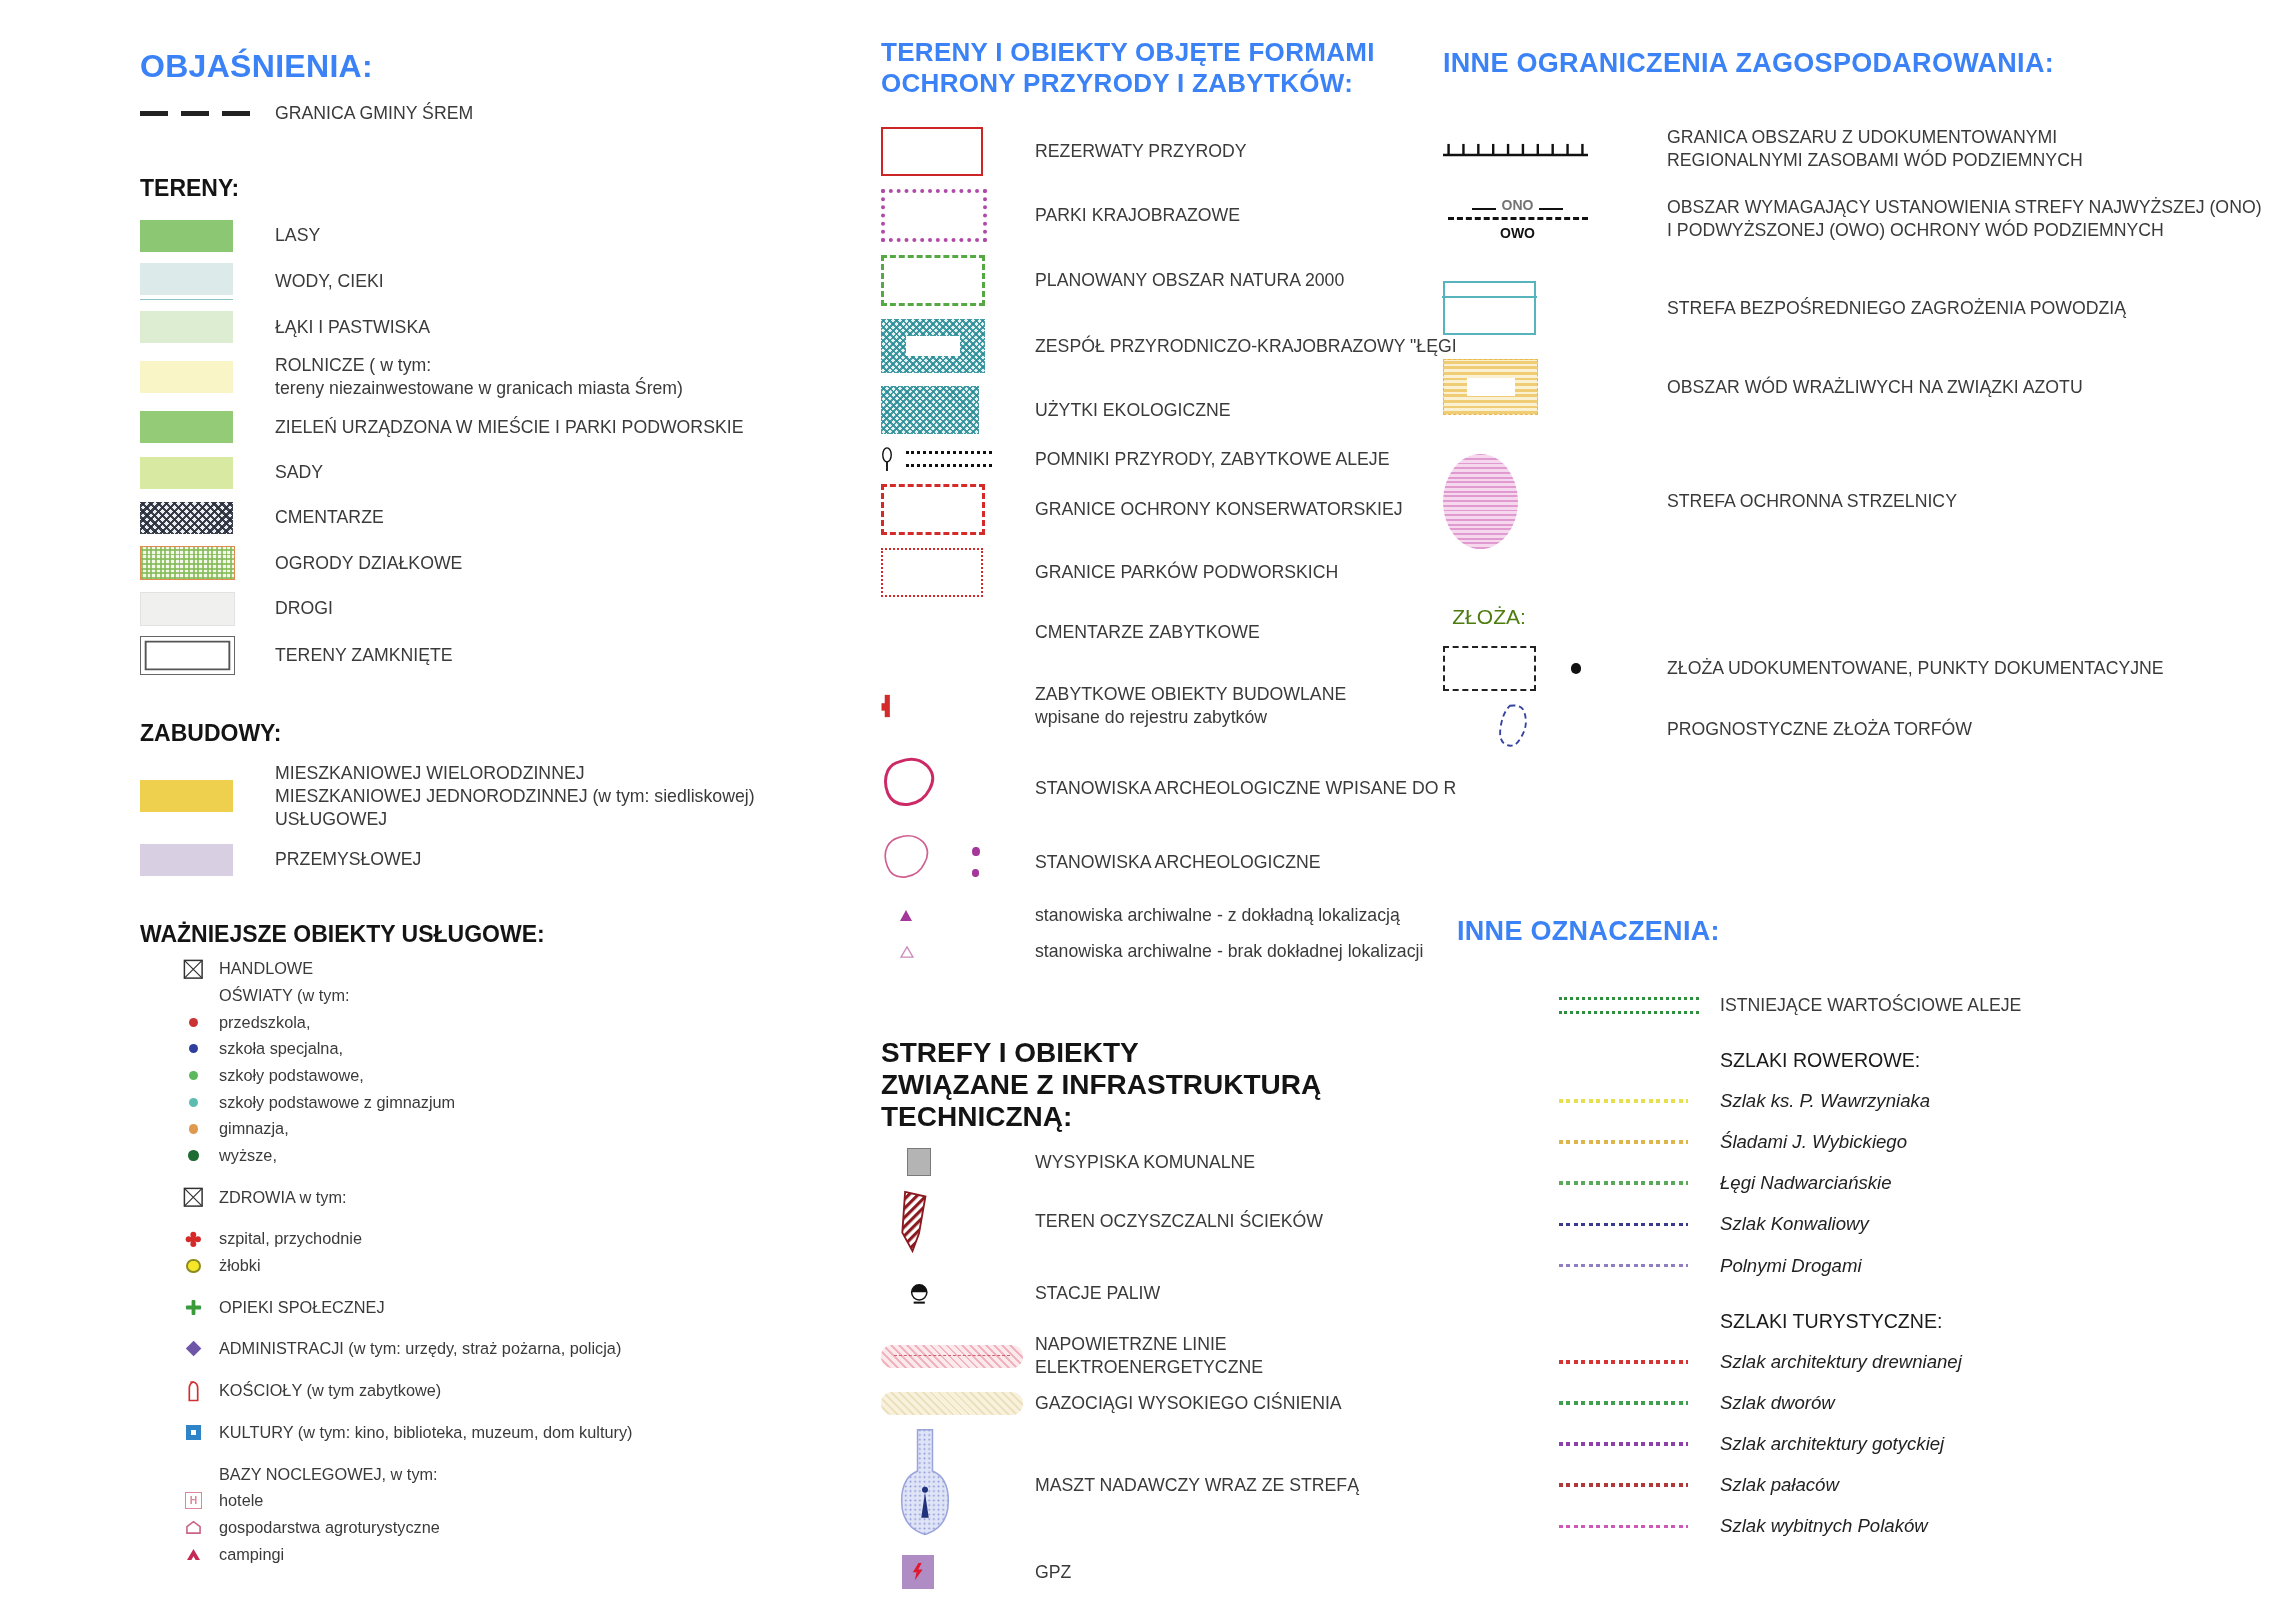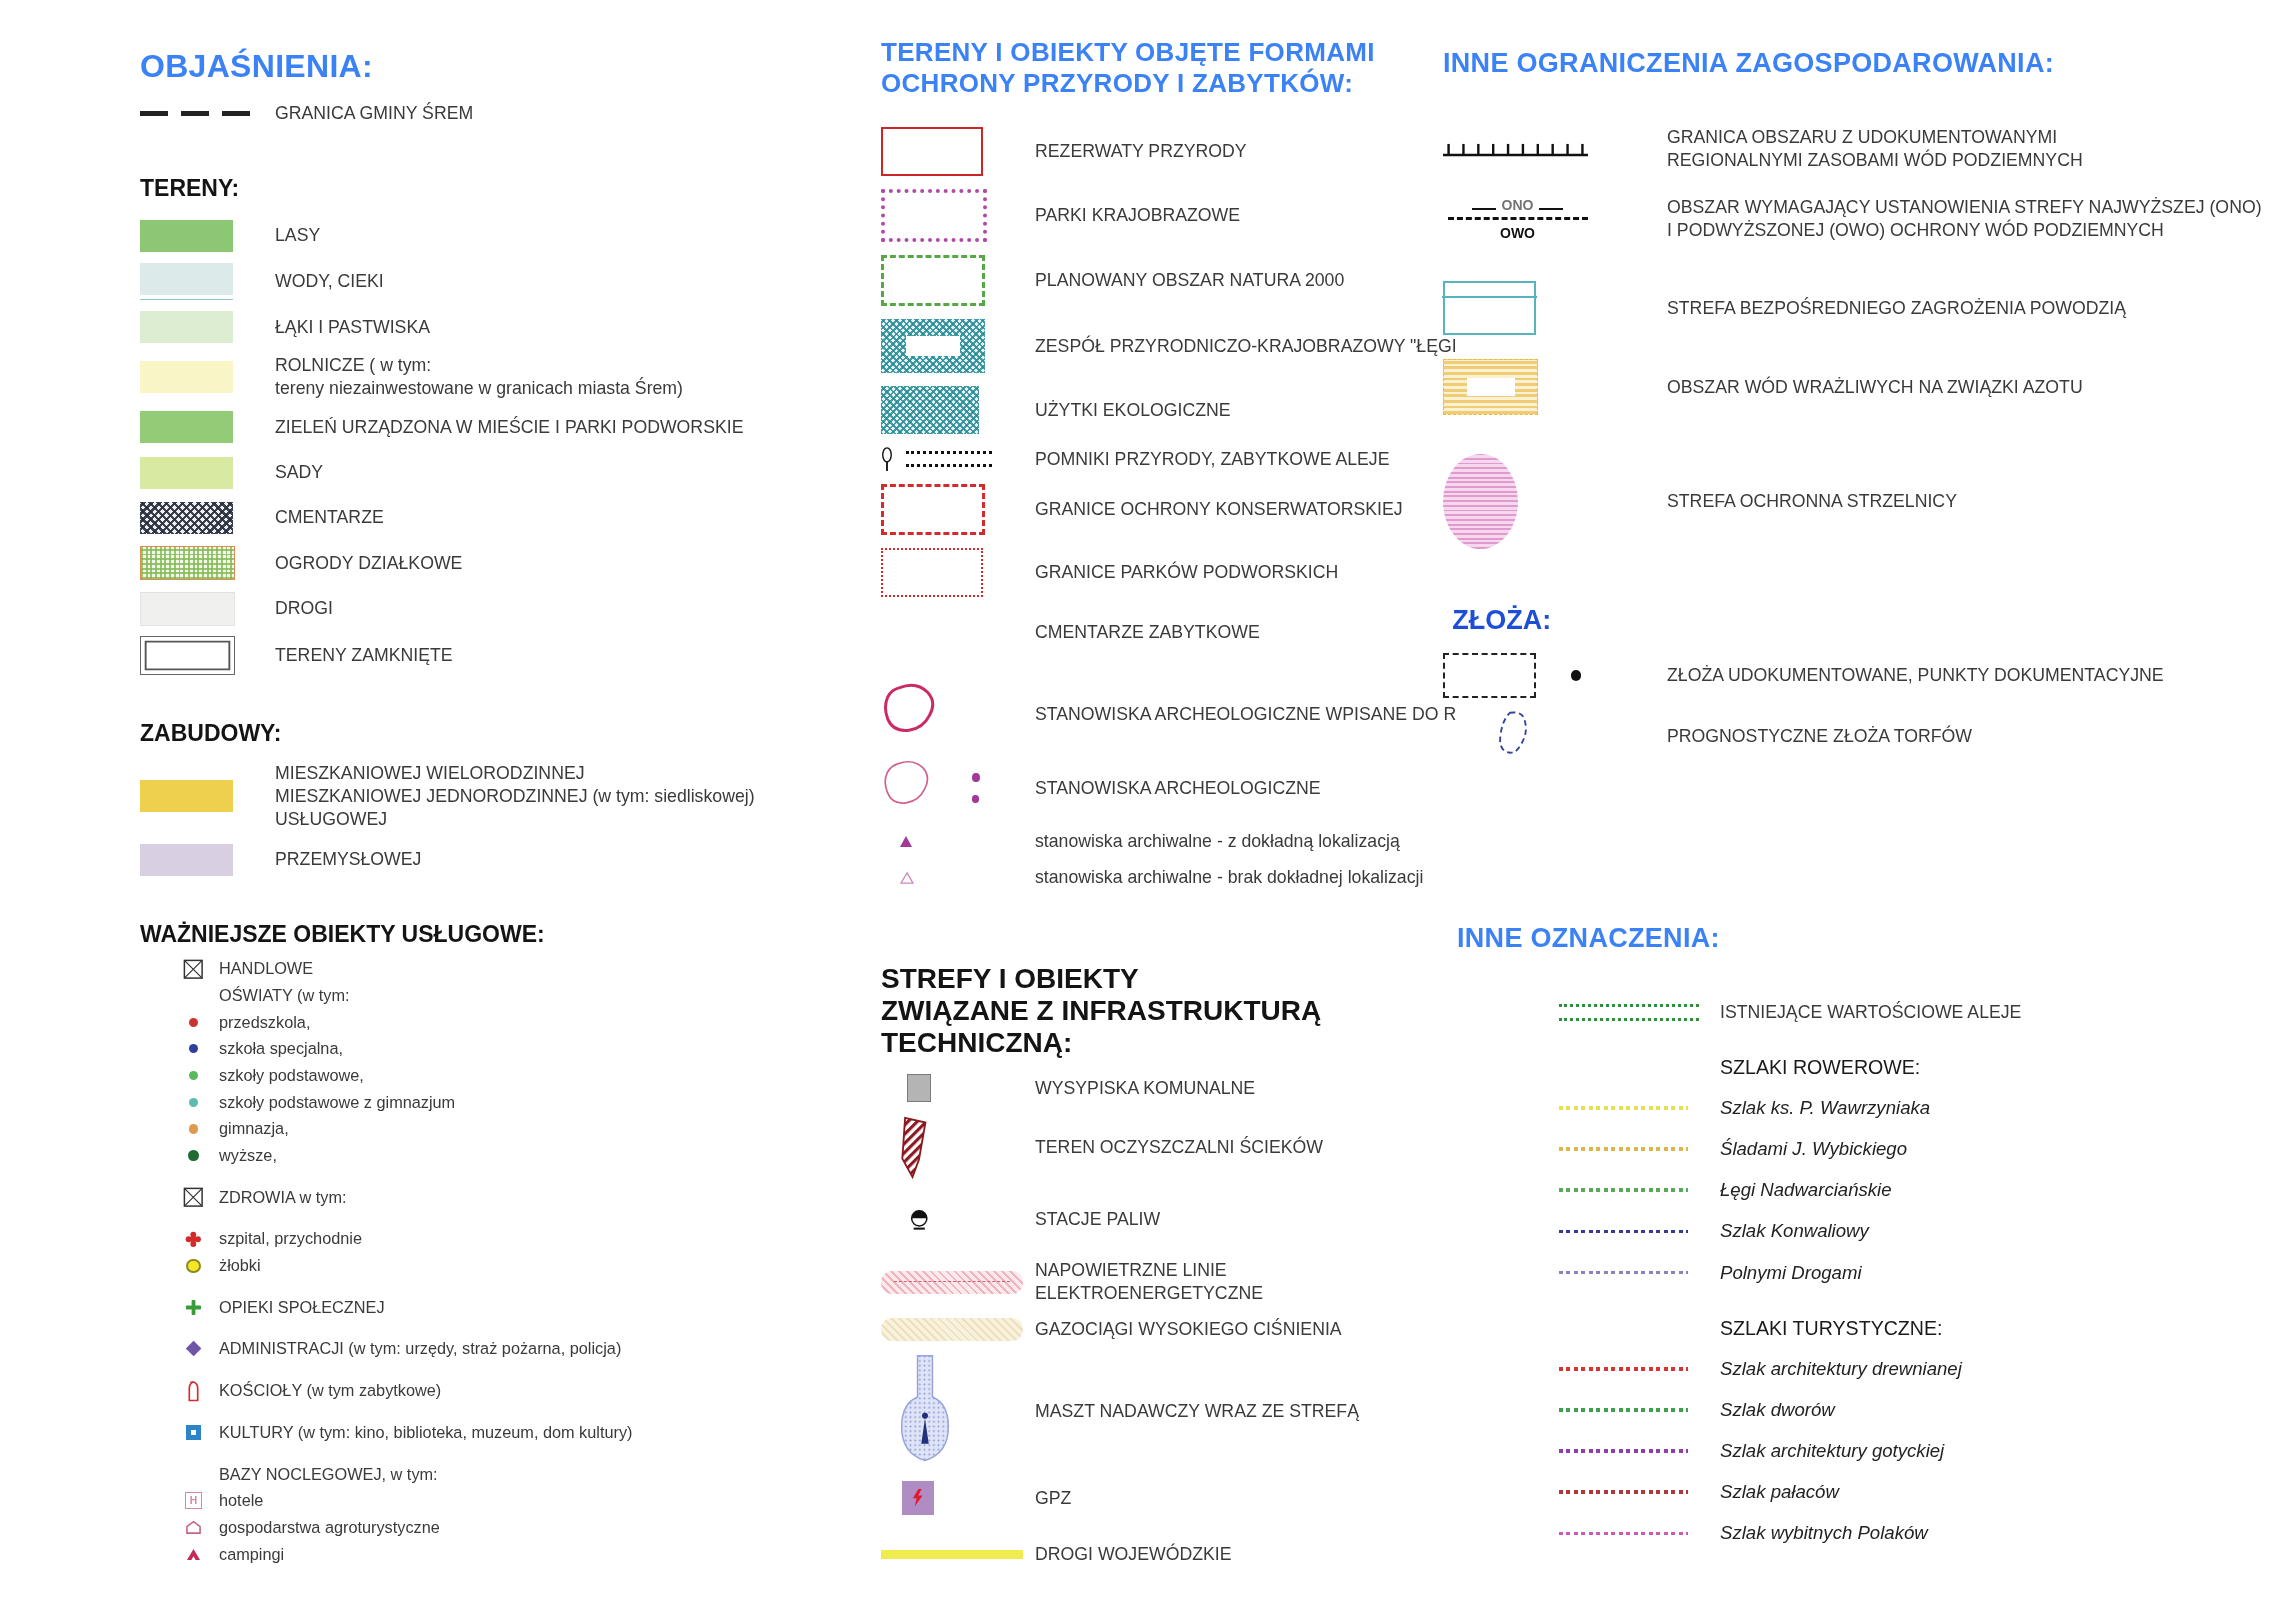--- a/index.html
+++ b/index.html
@@ -44,21 +44,21 @@
   
   #col-right h1{font-size:27px;margin-bottom:47px}
   #right-ogran .row{margin-bottom:24px}
   #right-ogran .sym,#right-zloza .sym{flex:0 0 224px}
   #right-zloza .row{margin-bottom:11.2px}
   .subhead{font-size:19.6px;color:#1a1a1a;margin:7.5px 0 17px 277px;font-weight:normal}
   #right-oznaczenia,#right-rowerowe,#right-turystyczne{margin-left:116px}
   #right-oznaczenia .sym,#right-rowerowe .sym,#right-turystyczne .sym{flex:0 0 161px}
   #right-rowerowe .row,#right-turystyczne .row{margin-bottom:17px;min-height:24px}
   #right-oznaczenia .row{margin-bottom:24px}
-  .zloza-h{font-size:27px;font-weight:bold;color:#1d4ed8;margin:32px 0 17px 9.3px}
+  .zloza-h{font-size:21px;font-weight:normal;color:#4d7c0f;margin:32px 0 17px 9.3px}
 </style>
 </head>
 <body>
 
 <div class="col" id="col-left" style="left:140px;top:48px;width:727px">
   <h1>OBJAŚNIENIA:</h1>
   <div class="list" id="left-boundaries">
       <div class="row">
         <div class="sym">
           <div style="width:117px;height:4.7px;background:repeating-linear-gradient(90deg,#222222 0 28px,transparent 28px 41px)"></div>
@@ -347,20 +347,30 @@
         <div class="sym">
           <div class="mrect " style="border:2.8px dotted #d42a2a"></div>
         </div>
         <div class="lbl">GRANICE PARKÓW PODWORSKICH</div>
       </div>
       <div class="row">
         <div class="sym">
           <div class="mrect hatch-dark" style=""></div>
         </div>
         <div class="lbl">CMENTARZE ZABYTKOWE</div>
+      </div>
+      <div class="row gap">
+        <div class="sym">
+          <svg width="11.2" height="26" viewBox="0 0 12 28" fill="#d42a2a">
+            <rect x="4" y="2" width="5.5" height="24"></rect>
+            <rect x="0.5" y="11" width="4.5" height="8"></rect>
+          </svg>
+        </div>
+        <div class="lbl">ZABYTKOWE OBIEKTY BUDOWLANE
+wpisane do rejestru zabytków</div>
       </div>
       <div class="row gap">
         <div class="sym">
           <svg width="58" height="63" viewBox="0 0 62 68" fill="none" stroke="#cc2a66" stroke-width="3.2">
             <path d="M20 5 Q38 -2 50 10 Q60 21 52 35 Q45 49 30 51 Q13 53 7 39 Q2 26 7 15 Q11 7 20 5 Z"></path>
           </svg>
         </div>
         <div class="lbl">STANOWISKA ARCHEOLOGICZNE WPISANE DO R</div>
       </div>
       <div class="row">

